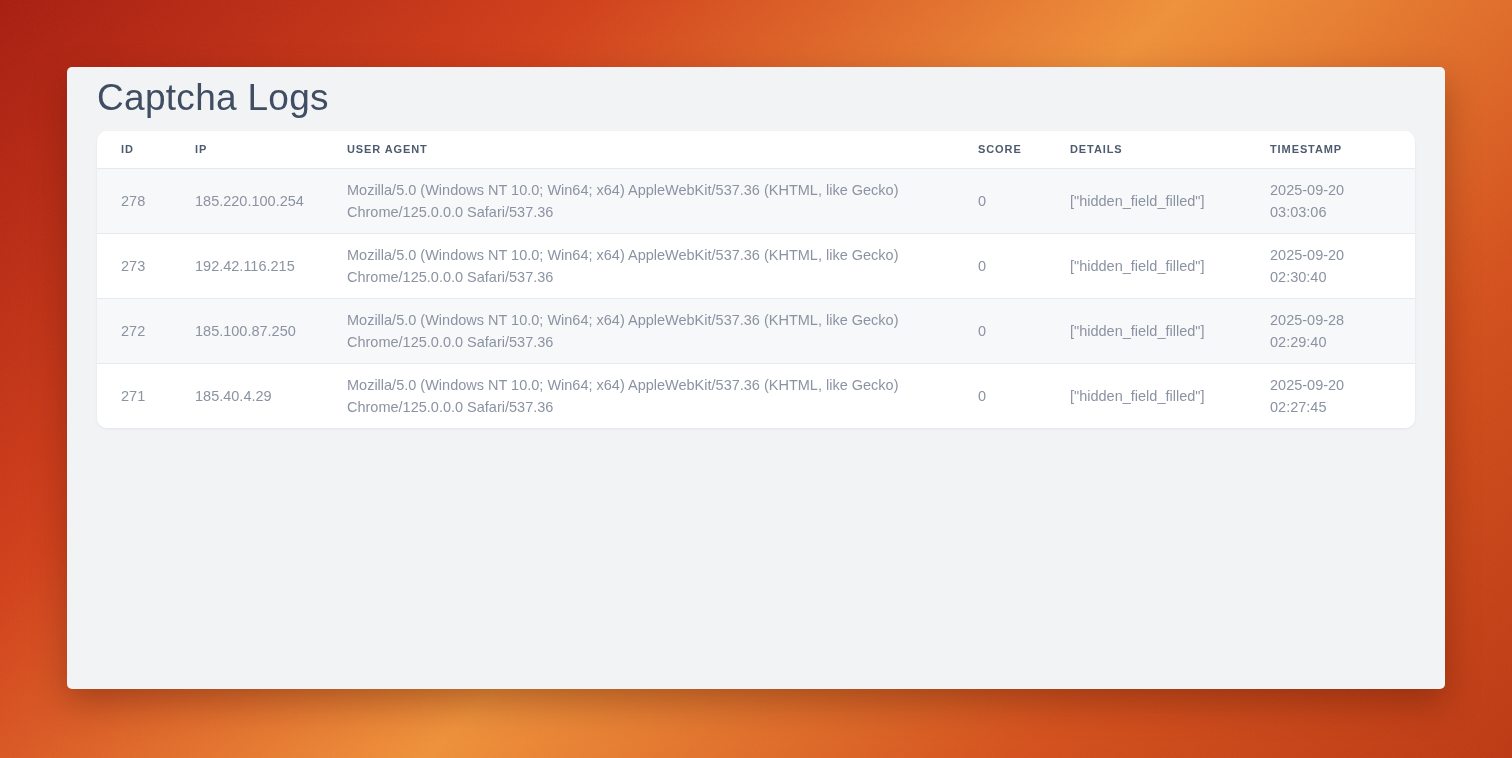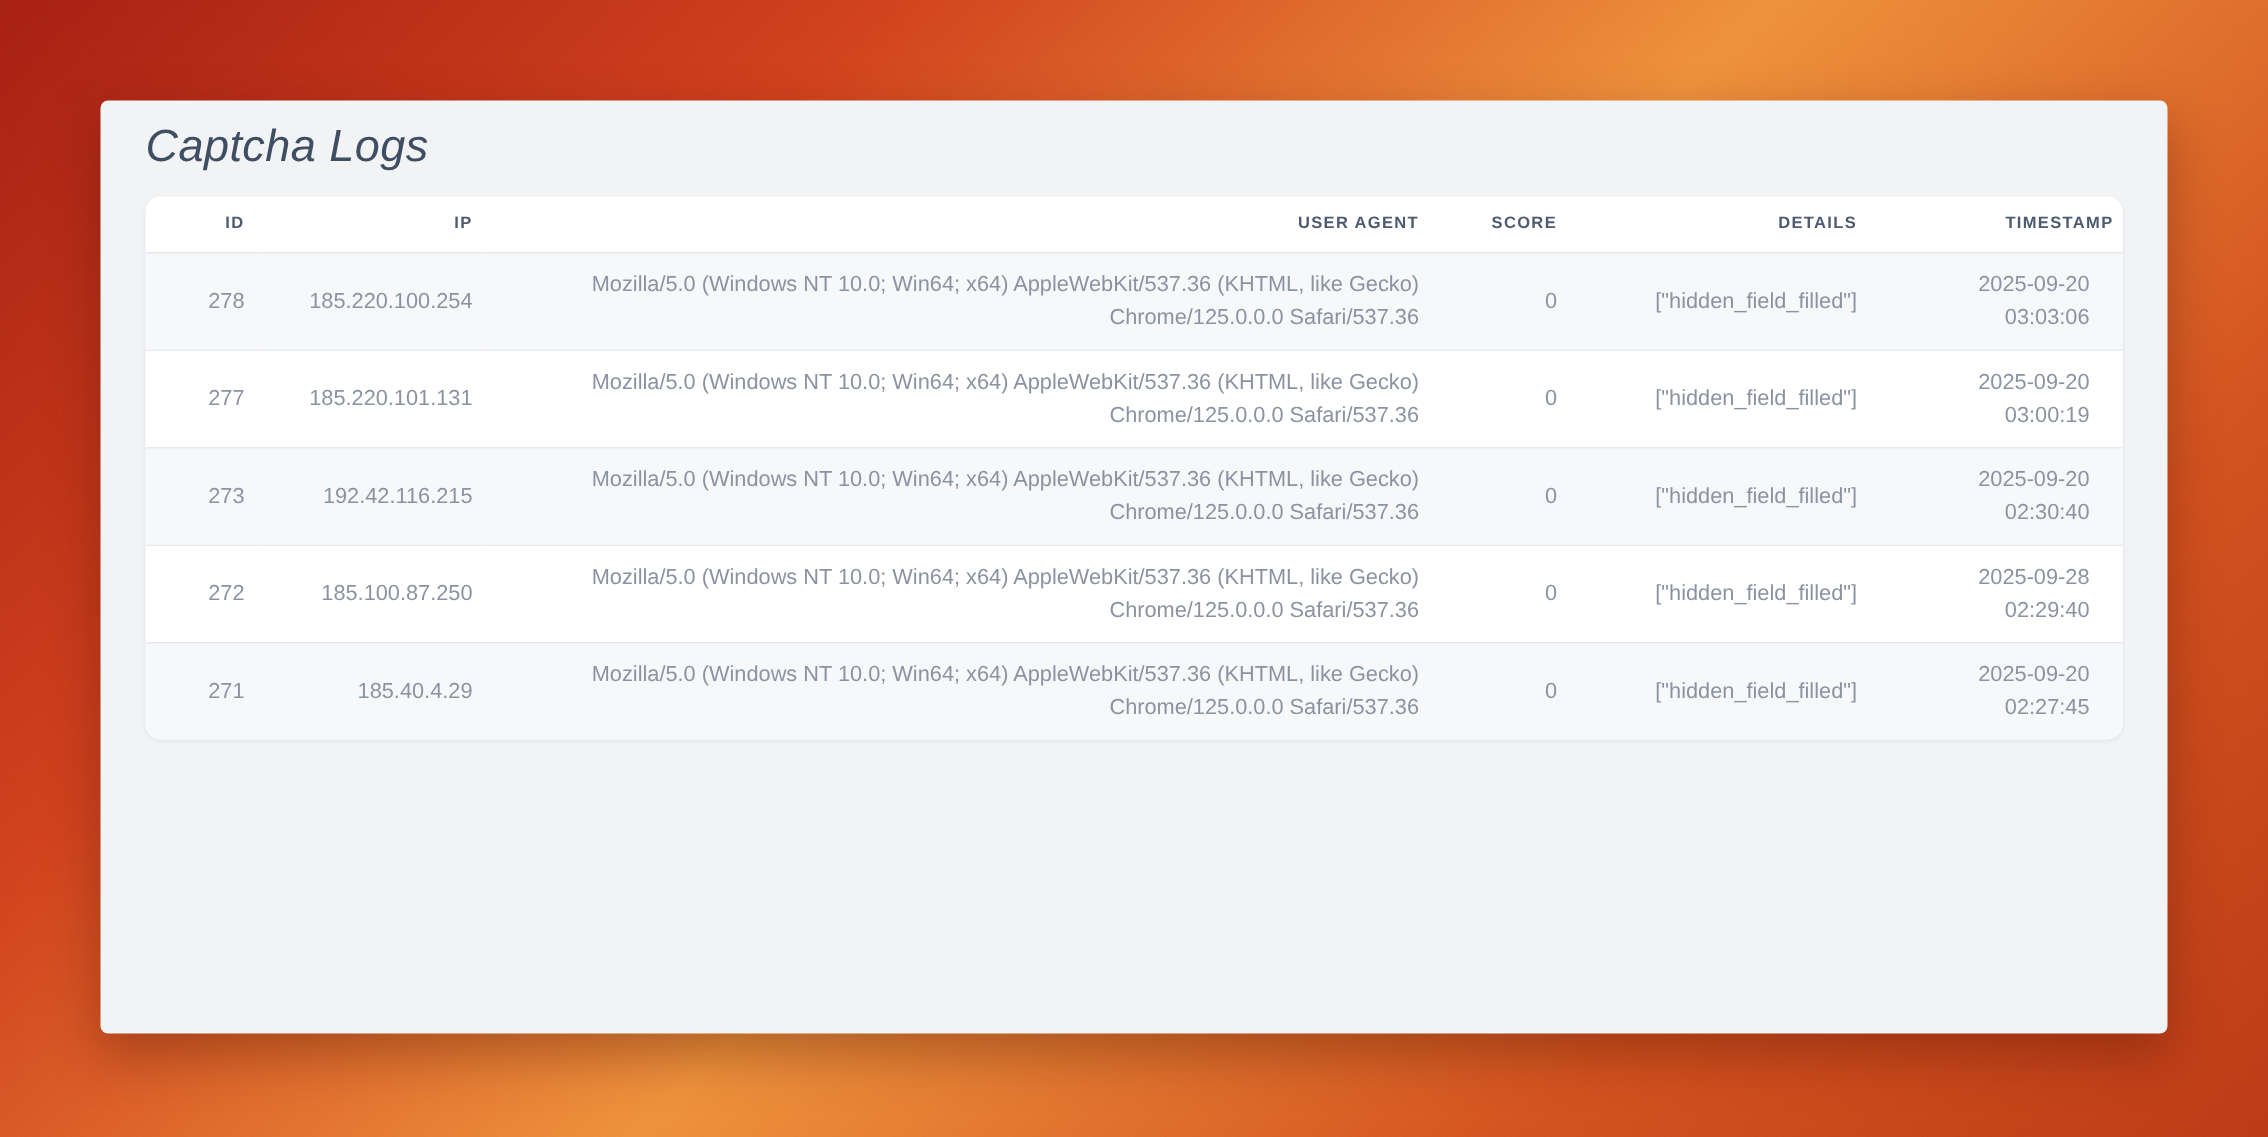--- a/index.html
+++ b/index.html
@@ -45,26 +45,25 @@
     height: 622px;
     background: var(--card-bg);
     border-radius: 5px;
     box-shadow: 0 14px 34px rgba(70, 15, 0, 0.35);
     padding: 14px 30px 0 30px;
     box-sizing: border-box;
     overflow: hidden;
     z-index: 1;
   }
   .page-title {
-    font-size: 30px;
+    font-size: 37px;
     font-weight: 400;
     letter-spacing: 0.3px;
     color: var(--title-color);
     line-height: 34px;
-    font-style: italic;
   }
   .table-wrap {
     margin-top: 16px;
     background: var(--table-bg);
     border-radius: 10px;
     overflow: hidden;
     box-shadow: 0 1px 3px rgba(20, 30, 50, 0.07);
   }
   table {
     width: 1320px;
@@ -72,21 +71,21 @@
     table-layout: fixed;
   }
   col.c-id        { width: 74px; }
   col.c-ip        { width: 152px; }
   col.c-ua        { width: 631px; }
   col.c-score     { width: 92px; }
   col.c-details   { width: 200px; }
   col.c-timestamp { width: 171px; }
   th, td {
     box-sizing: border-box;
-    text-align: right;
+    text-align: left;
     vertical-align: middle;
     padding: 0 8px 0 24px;
   }
   thead tr { height: 37px; background: var(--table-bg); }
   th {
     font-size: 11px;
     font-weight: 700;
     letter-spacing: 0.9px;
     text-transform: uppercase;
     color: var(--header-color);
@@ -140,28 +139,20 @@
       <tbody id="table-body">
           <tr>
             <td class="col-id">278</td>
             <td class="col-ip">185.220.100.254</td>
             <td class="col-user_agent">Mozilla/5.0 (Windows NT 10.0; Win64; x64) AppleWebKit/537.36 (KHTML, like Gecko) Chrome/125.0.0.0 Safari/537.36</td>
             <td class="col-score">0</td>
             <td class="col-details">["hidden_field_filled"]</td>
             <td class="col-timestamp">2025-09-20 03:03:06</td>
           </tr>
           <tr>
-            <td class="col-id">277</td>
-            <td class="col-ip">185.220.101.131</td>
-            <td class="col-user_agent">Mozilla/5.0 (Windows NT 10.0; Win64; x64) AppleWebKit/537.36 (KHTML, like Gecko) Chrome/125.0.0.0 Safari/537.36</td>
-            <td class="col-score">0</td>
-            <td class="col-details">["hidden_field_filled"]</td>
-            <td class="col-timestamp">2025-09-20 03:00:19</td>
-          </tr>
-          <tr>
             <td class="col-id">273</td>
             <td class="col-ip">192.42.116.215</td>
             <td class="col-user_agent">Mozilla/5.0 (Windows NT 10.0; Win64; x64) AppleWebKit/537.36 (KHTML, like Gecko) Chrome/125.0.0.0 Safari/537.36</td>
             <td class="col-score">0</td>
             <td class="col-details">["hidden_field_filled"]</td>
             <td class="col-timestamp">2025-09-20 02:30:40</td>
           </tr>
           <tr>
             <td class="col-id">272</td>
             <td class="col-ip">185.100.87.250</td>

